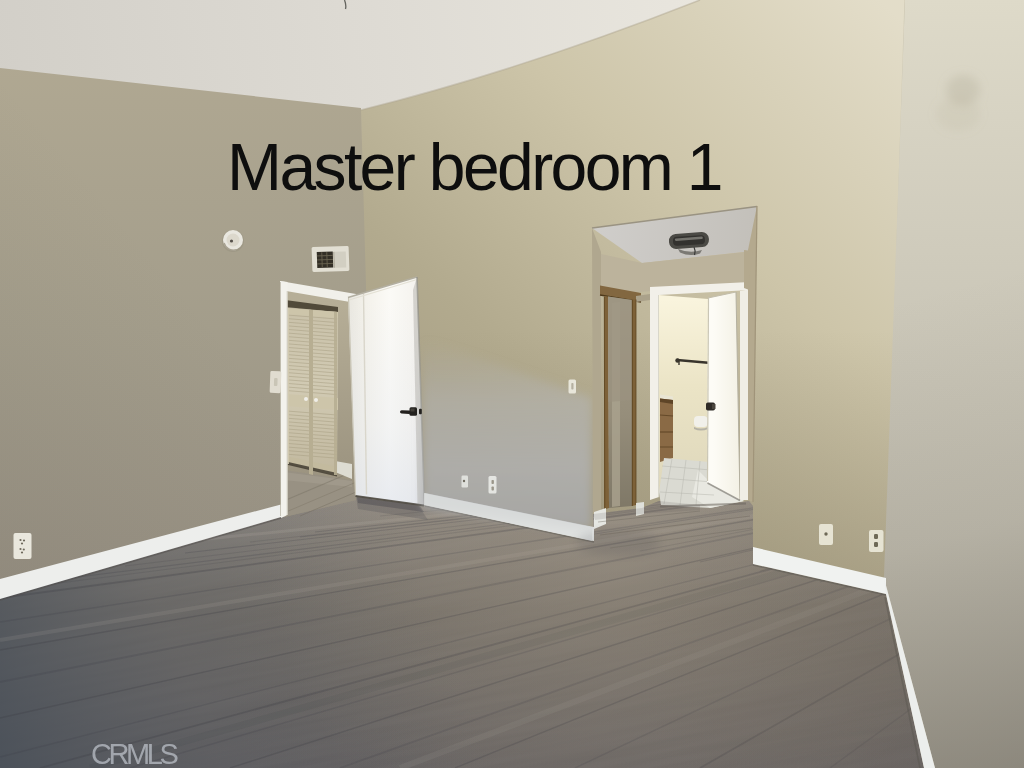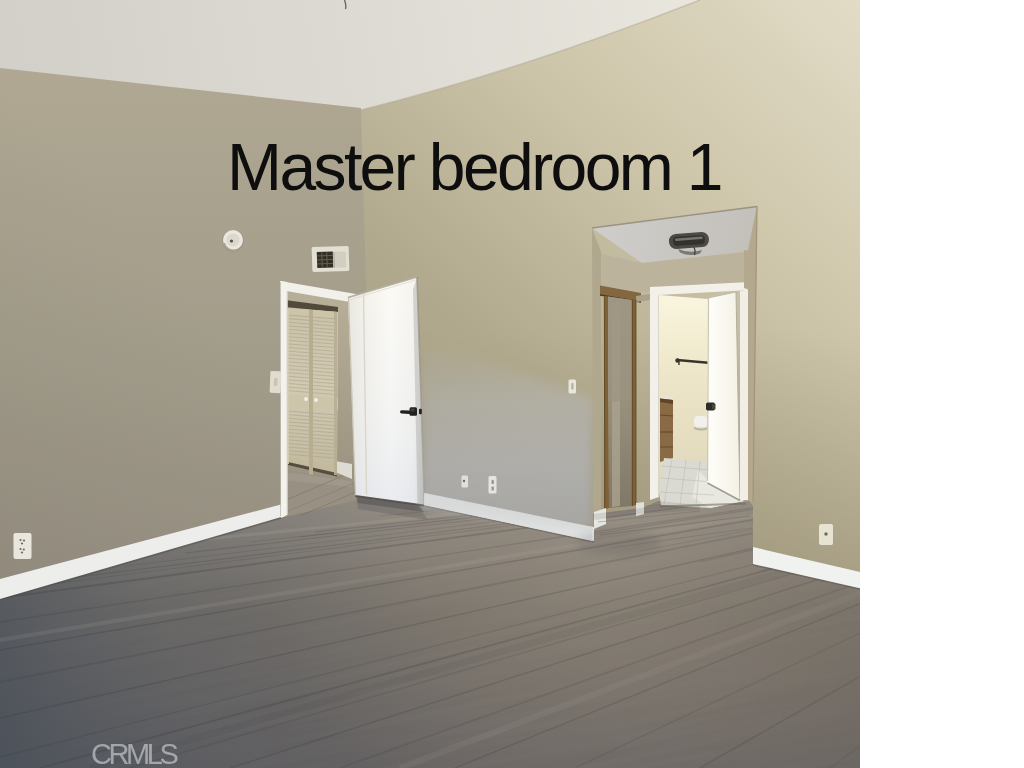--- a/index.html
+++ b/index.html
@@ -1,16 +1,16 @@
 <!DOCTYPE html>
 <html><head>
 <meta charset="utf-8">
 <style>
   html,body{margin:0;padding:0;background:#fff;}
-  #scene{position:relative;width:860px;height:768px;overflow:hidden;font-family:"Liberation Sans",sans-serif;filter:blur(0.55px);}
+  #scene{position:relative;width:1024px;height:768px;overflow:hidden;font-family:"Liberation Sans",sans-serif;filter:blur(0.55px);}
   svg{display:block;}
 </style>
 </head>
 <body>
 <div id="scene">
 <svg width="1024" height="768" viewBox="0 0 1024 768">
 <defs>
   <linearGradient id="ceilG" x1="0" y1="120" x2="700" y2="0" gradientUnits="userSpaceOnUse">
     <stop offset="0" stop-color="#d2cfc8"></stop>
     <stop offset="0.55" stop-color="#dedbd4"></stop>

